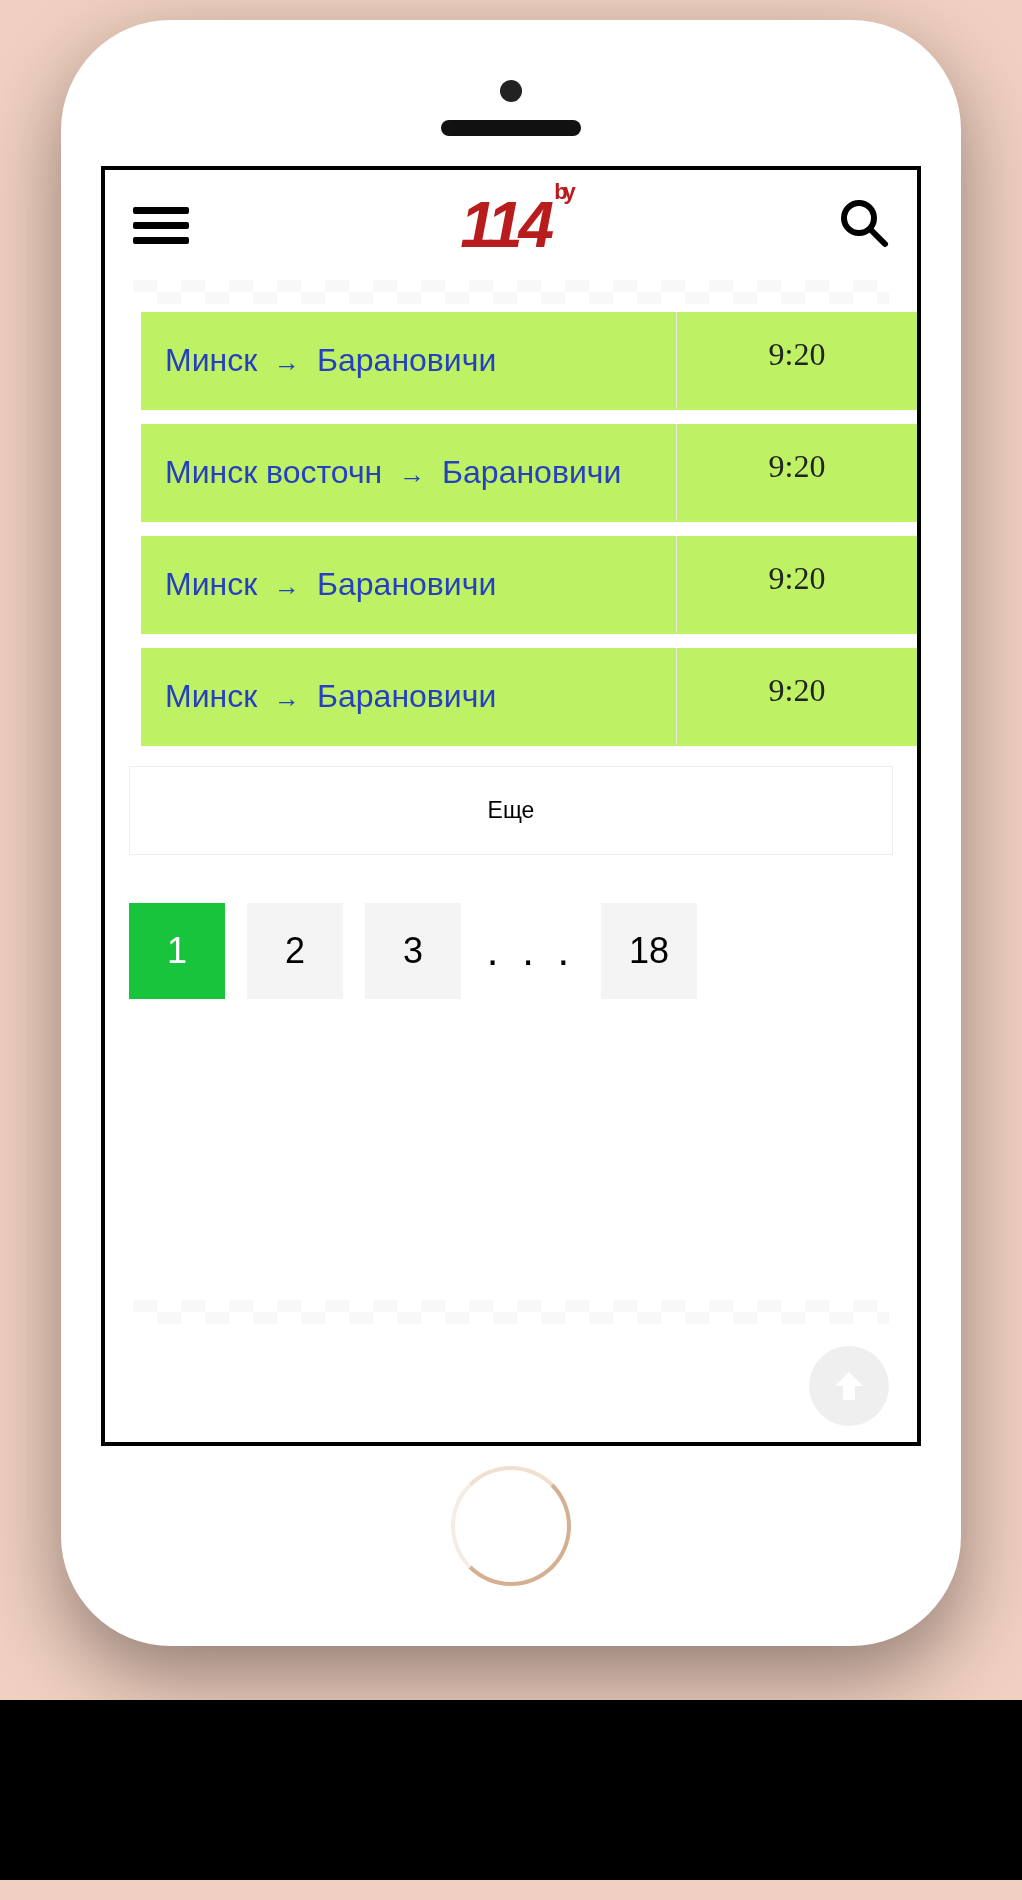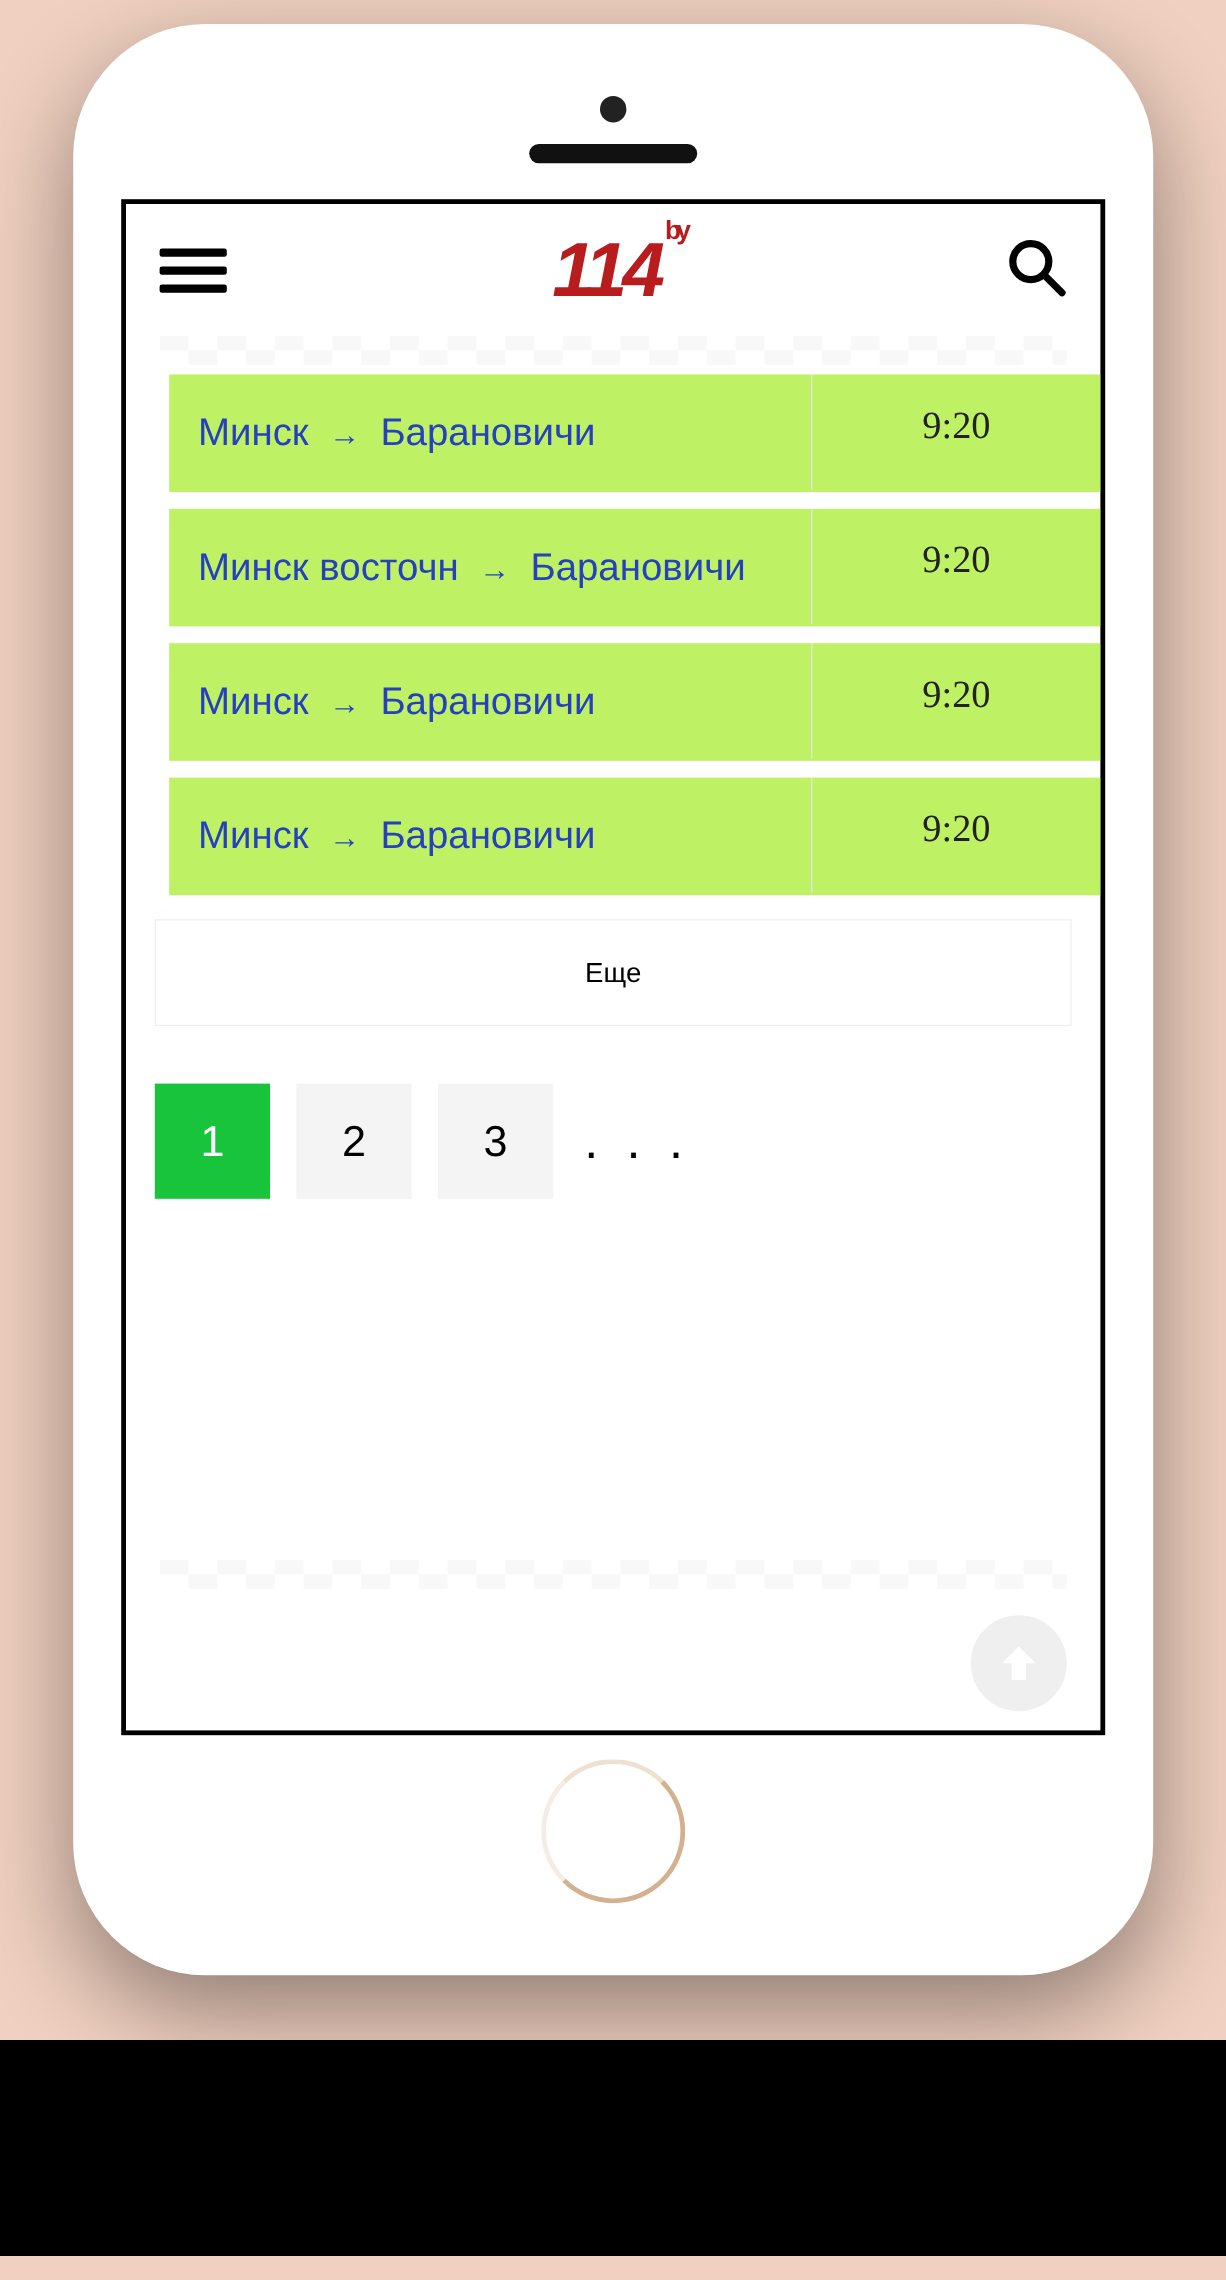--- a/index.html
+++ b/index.html
@@ -252,20 +252,21 @@
       </div>
     </div>
 
     <div class="more-btn">Еще</div>
 
     <div class="pagination">
       <div class="page active">1</div>
       <div class="page">2</div>
       <div class="page">3</div>
       <div class="page dots">. . .</div>
+      <div class="page">18</div>
     </div>
 
     <div class="checker" style="position:absolute;bottom:110px;left:0;right:0;"></div>
 
     <div class="scroll-top">
       <svg width="40" height="40" viewBox="0 0 40 40">
           <path d="M20 6 L34 20 L26 20 L26 34 L14 34 L14 20 L6 20 Z"></path>
         </svg>
     </div>
 

